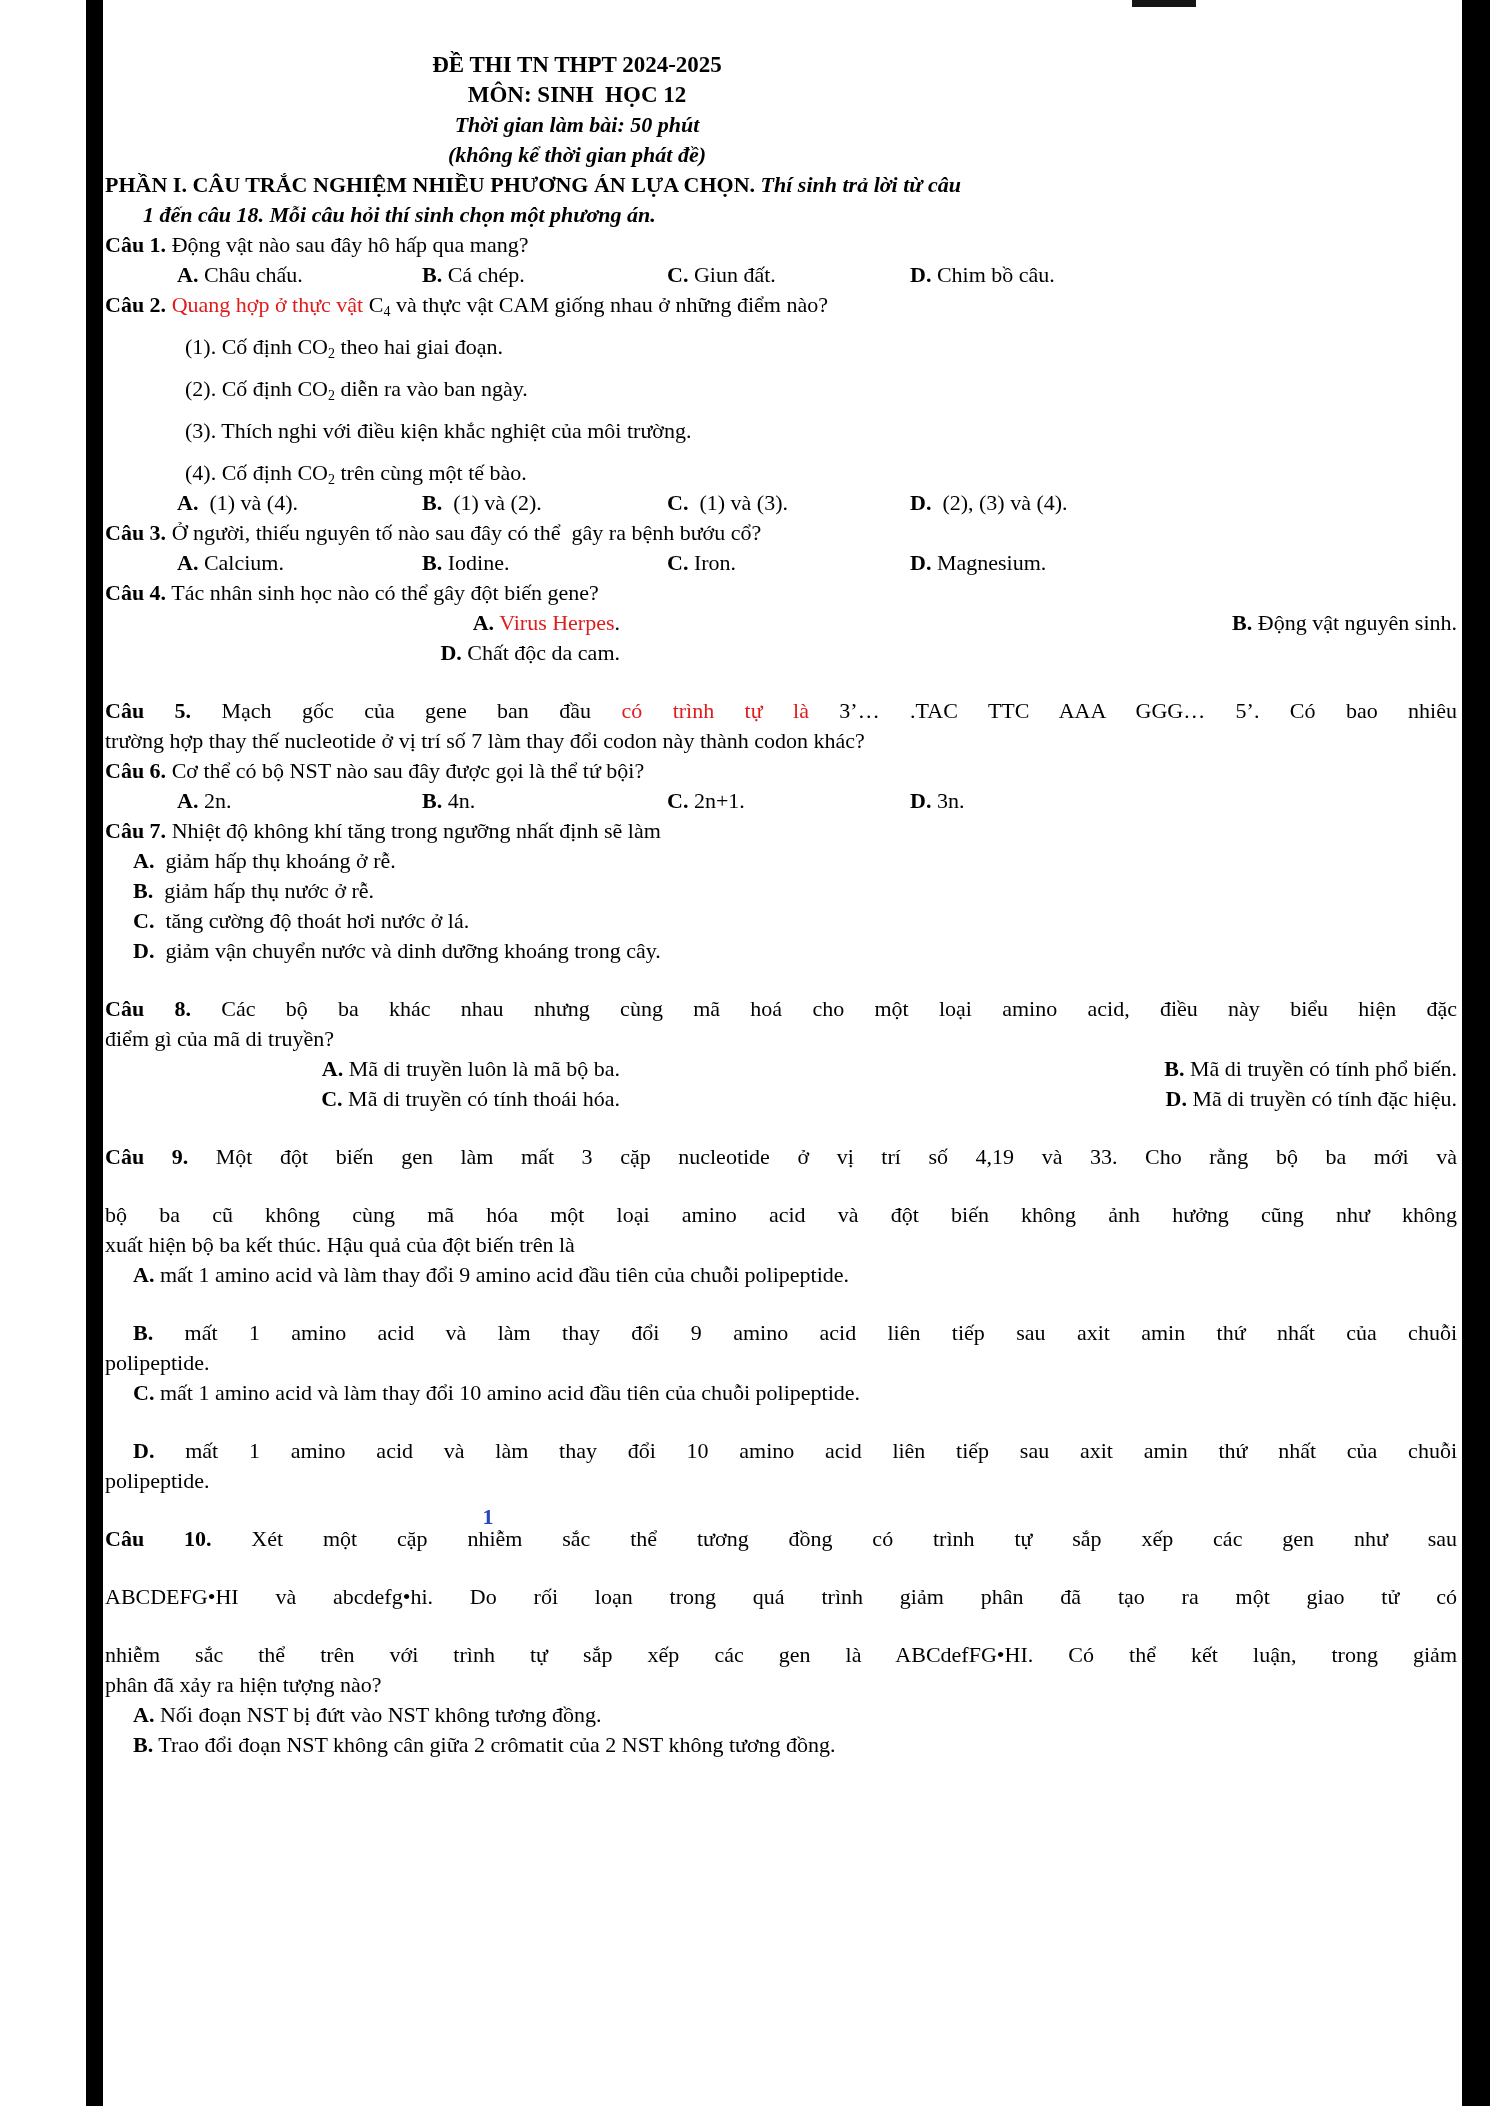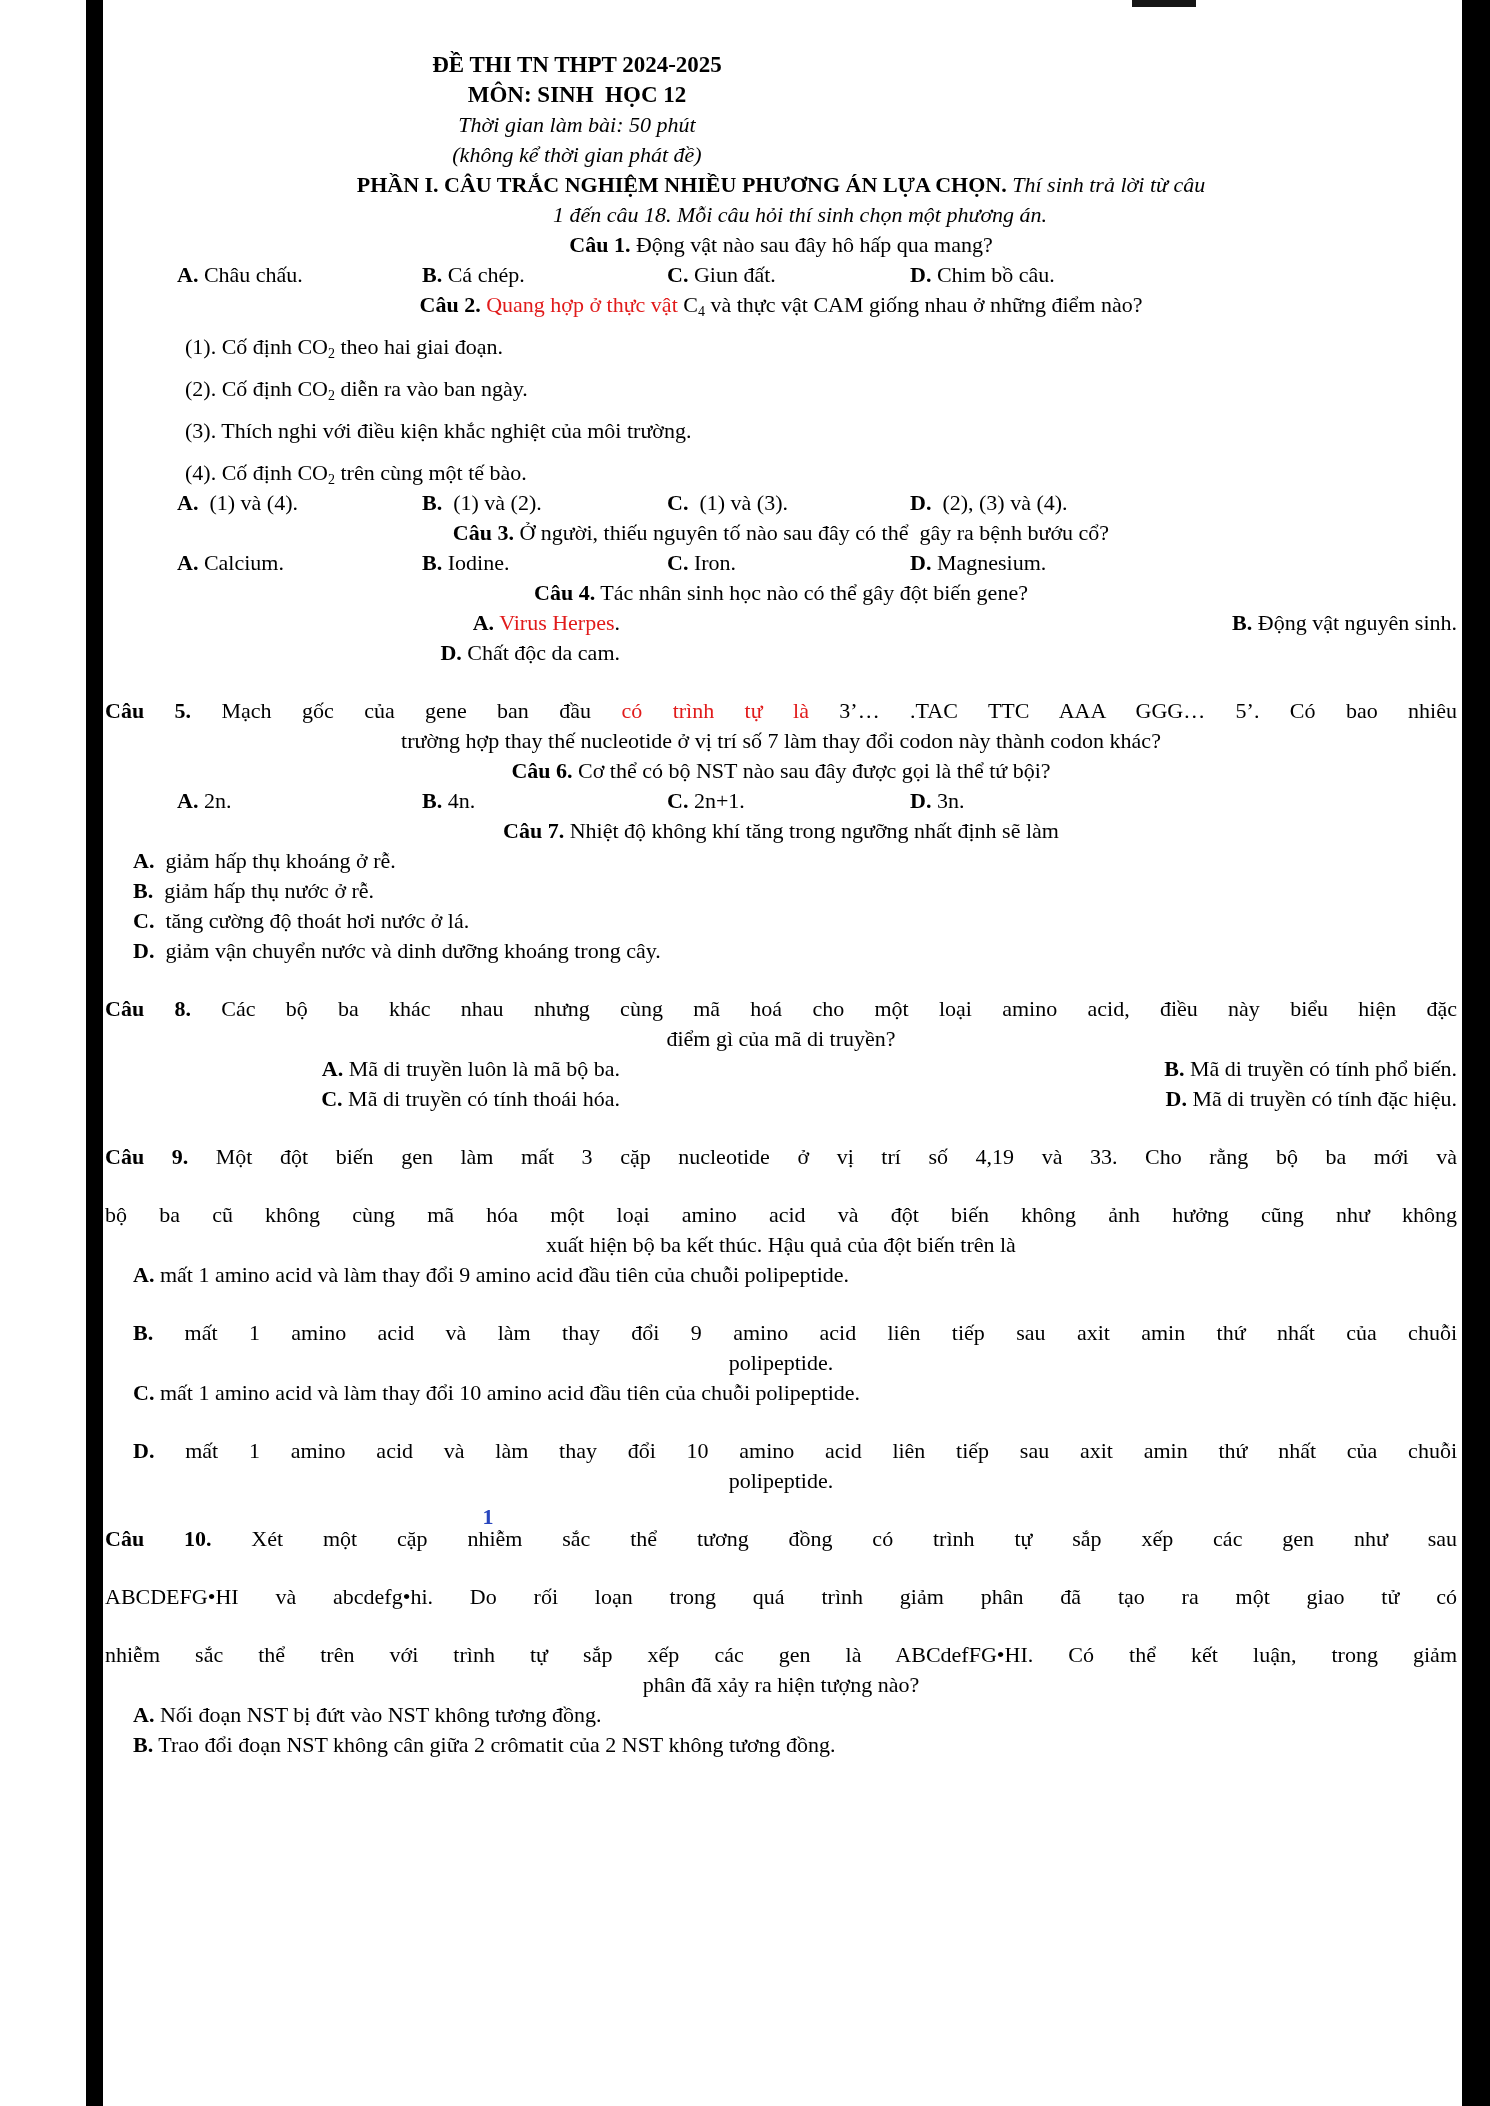--- a/index.html
+++ b/index.html
@@ -21,30 +21,30 @@
     position: absolute;
     left: 105px;
     top: 50px;
     width: 1352px;
     font-size: 22px;
     line-height: 30px;
   }
   .bl { height: 30px; }
   .center  { width: 944px; text-align: center; }
   .big     { font-size: 23px; }
-  .para    { text-align: center; }
+  .para    { text-align: left; }
   .jline   { text-align: justify; text-align-last: justify; margin-top: 28px; }
   .subitem { margin-left: 80px; margin-top: 12px; }
   .opt     { text-indent: 28px; }
   .opt.jline { text-align: justify; text-align-last: justify; }
   .opt4 { display: grid; grid-template-columns: 245px 245px 243px auto; padding-left: 28px; }
   .opt2 { display: grid; grid-template-columns: 487px auto; padding-left: 28px; text-align: right; }
   .cell { overflow: visible; margin-left: 44px; }
   .b { font-weight: 700; }
-  .i { font-style: italic; }
+  .i { font-style: italic; font-weight: bold; }
   .red { color: var(--red, #e11b1b); }
   sub { font-size: 14px; line-height: 1; vertical-align: -4px; }
   .page-number {
     position: absolute;
     left: 448px;
     top: 1502px;
     width: 80px;
     text-align: center;
     font-size: 22px;
     line-height: 30px;

